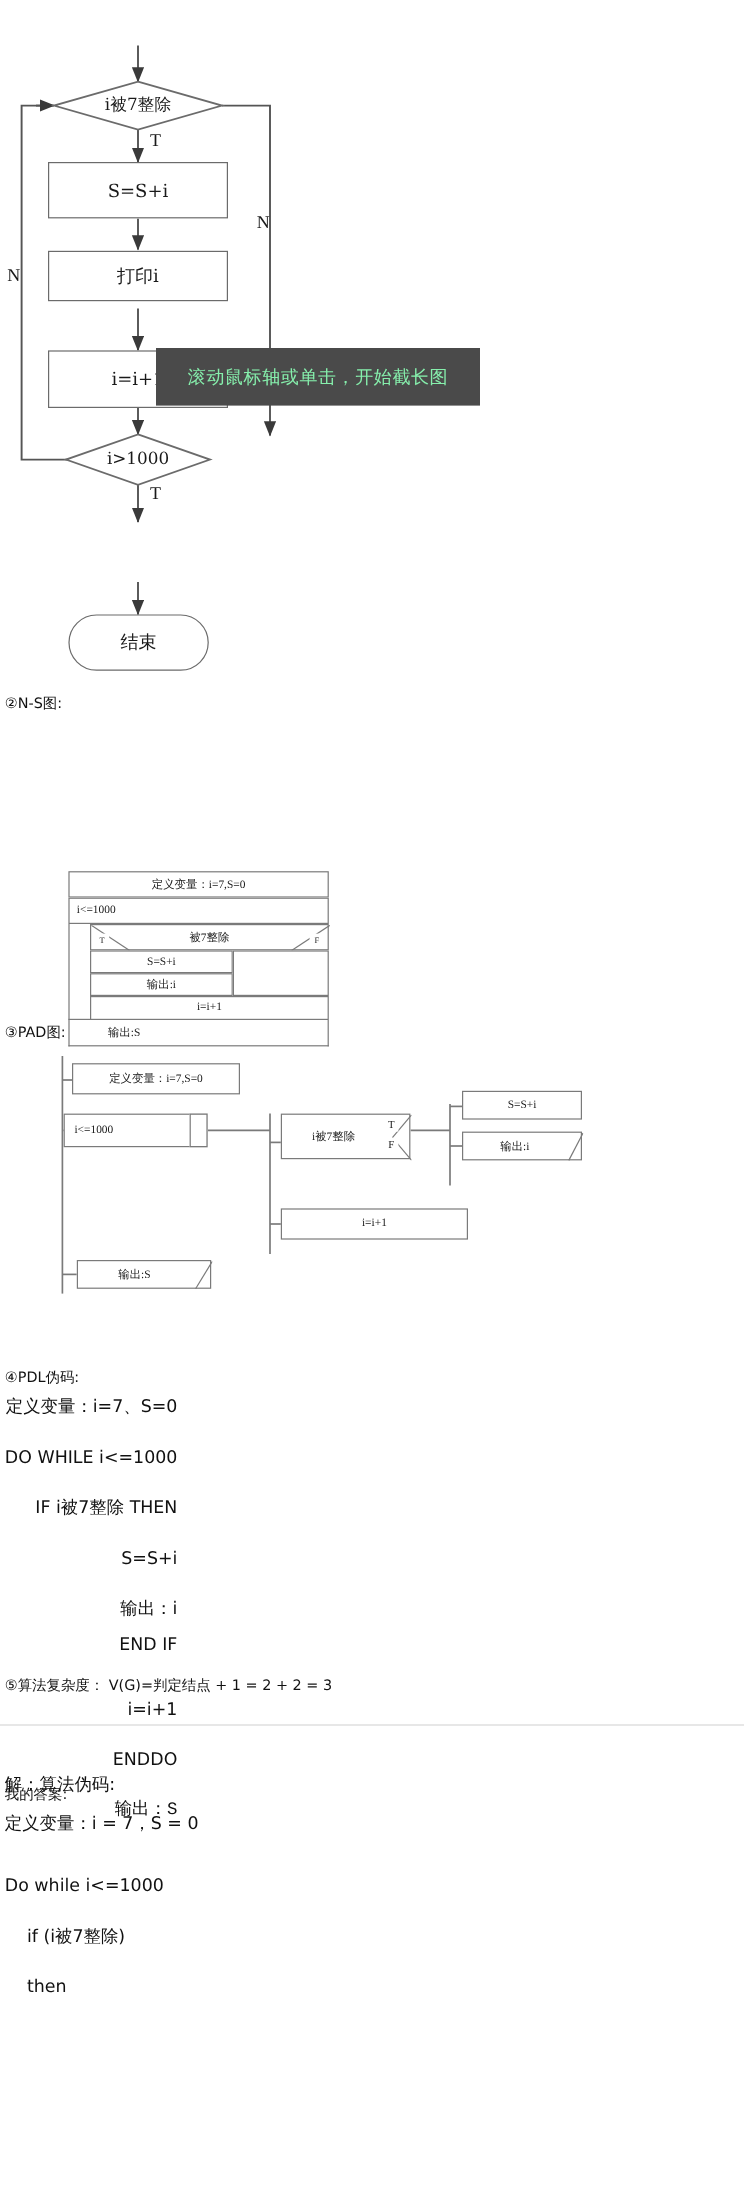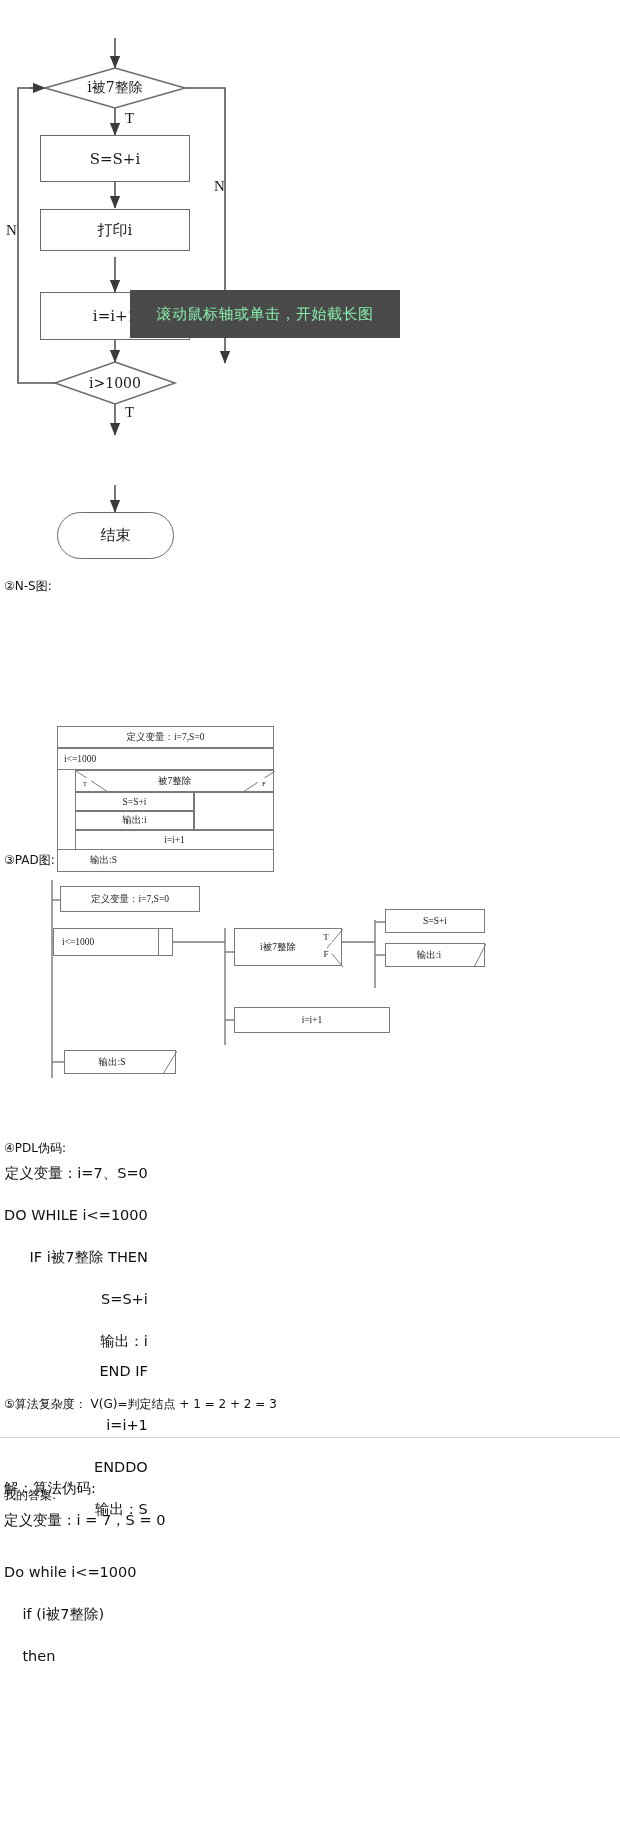--- a/index.html
+++ b/index.html
@@ -278,21 +278,21 @@
 
 <div style="position:absolute; left:4px; top:1163px;text-align:right;">
   <div class="textline" style="position:relative; top:0px;">定义变量：i=7、S=0</div>
   <div class="textline" style="position:relative; top:21px;">DO WHILE i&lt;=1000</div>
   <div class="textline" style="position:relative; top:42px;">  IF i被7整除 THEN</div>
   <div class="textline" style="position:relative; top:63px;">    S=S+i</div>
   <div class="textline" style="position:relative; top:84px;">    输出：i</div>
   <div class="textline" style="position:relative; top:93px;">  END IF</div>
   <div class="textline" style="position:relative; top:126px;">  i=i+1</div>
   <div class="textline" style="position:relative; top:147px;">ENDDO</div>
-  <div class="textline" style="position:relative; top:168px;">输出：S</div>
+  <div class="textline" style="position:relative; top:168px;font-family:Liberation Mono, monospace;">输出：S</div>
 </div>
 
 <div class="caption" style="left:4px; top:1396px;">⑤算法复杂度： V(G)=判定结点 + 1 = 2 + 2 = 3</div>
 
 <div class="divider" style="top:1437px;"></div>
 
 <div class="caption" style="left:4px; top:1455px;margin-top:32px;">我的答案:</div>
 
 <div style="position:absolute; left:4px; top:1478px;">
   <div class="textline" style="position:relative; top:0px;">解：算法伪码:</div>

